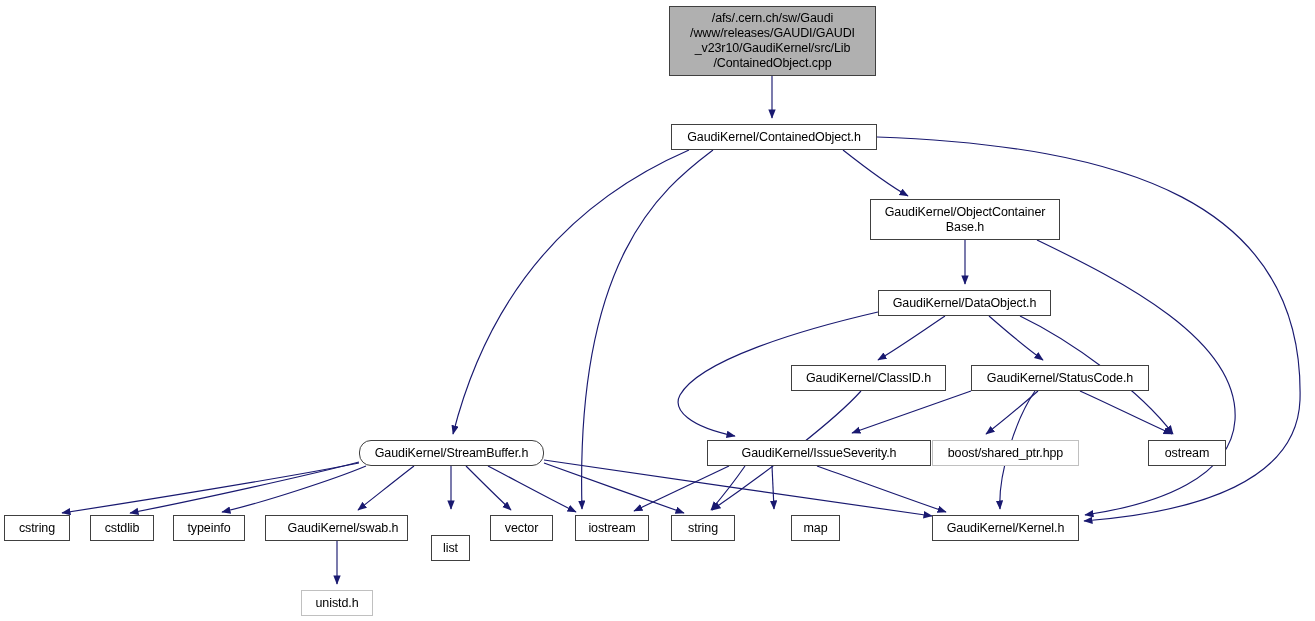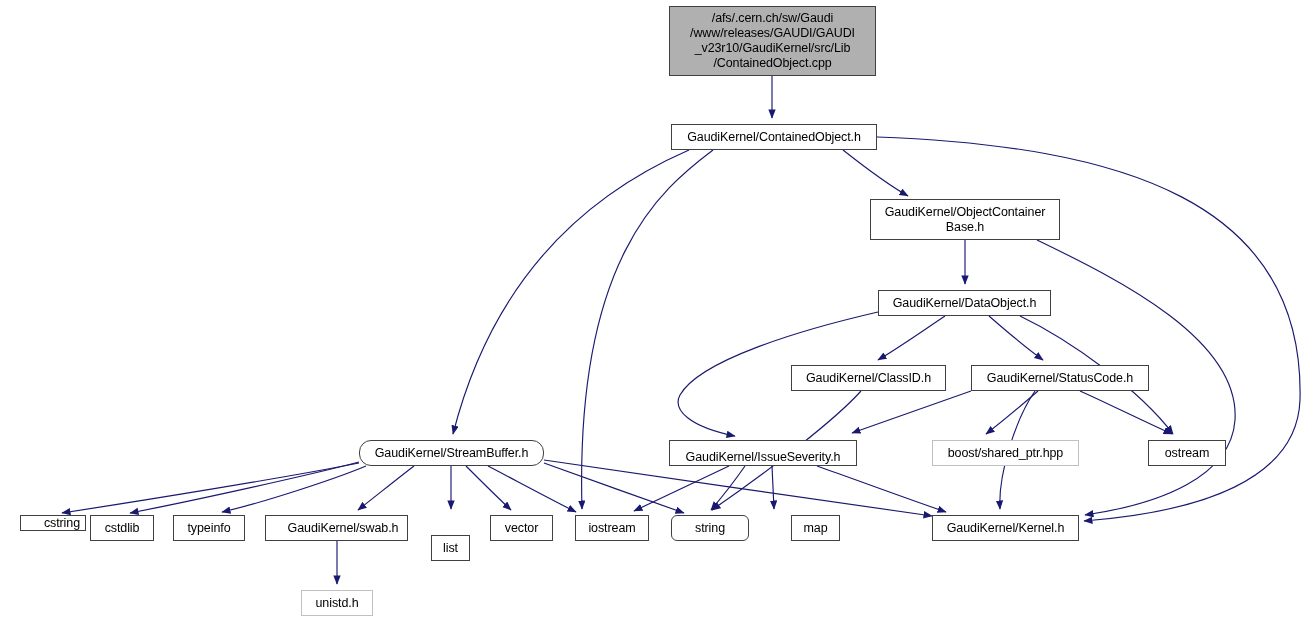--- a/index.html
+++ b/index.html
@@ -100,28 +100,28 @@
 /www/releases/GAUDI/GAUDI
 _v23r10/GaudiKernel/src/Lib
 /ContainedObject.cpp</span></div>
       <div class="node" style="left: 671px; top: 124px; width: 206px; height: 26px;"><span class="label">GaudiKernel/ContainedObject.h</span></div>
       <div class="node" style="left: 870px; top: 199px; width: 190px; height: 41px;"><span class="label">GaudiKernel/ObjectContainer
 Base.h</span></div>
       <div class="node" style="left: 878px; top: 290px; width: 173px; height: 26px;"><span class="label">GaudiKernel/DataObject.h</span></div>
       <div class="node" style="left: 791px; top: 365px; width: 155px; height: 26px;"><span class="label">GaudiKernel/ClassID.h</span></div>
       <div class="node" style="left: 971px; top: 365px; width: 178px; height: 26px;"><span class="label">GaudiKernel/StatusCode.h</span></div>
       <div class="node" style="left: 359px; top: 440px; width: 185px; height: 26px; border-radius: 12px;"><span class="label">GaudiKernel/StreamBuffer.h</span></div>
-      <div class="node" style="left: 669px; top: 440px; width: 188px; height: 26px; align-items: flex-end;"><span class="label">GaudiKernel/IssueSeverity.h</span></div>
+      <div class="node" style="left: 707px; top: 440px; width: 224px; height: 26px;"><span class="label">GaudiKernel/IssueSeverity.h</span></div>
       <div class="node external" style="left: 932px; top: 440px; width: 147px; height: 26px;"><span class="label">boost/shared_ptr.hpp</span></div>
       <div class="node" style="left: 1148px; top: 440px; width: 78px; height: 26px;"><span class="label">ostream</span></div>
-      <div class="node" style="left: 20px; top: 515px; width: 66px; height: 16px; text-align: right;"><span class="label">cstring</span></div>
+      <div class="node" style="left: 4px; top: 515px; width: 66px; height: 26px;"><span class="label">cstring</span></div>
       <div class="node" style="left: 90px; top: 515px; width: 64px; height: 26px;"><span class="label">cstdlib</span></div>
       <div class="node" style="left: 173px; top: 515px; width: 72px; height: 26px;"><span class="label">typeinfo</span></div>
       <div class="node" style="left: 265px; top: 515px; width: 143px; height: 26px; padding-left: 18px;"><span class="label">GaudiKernel/swab.h</span></div>
       <div class="node" style="left: 431px; top: 515px; width: 39px; height: 26px; margin-top: 20px;"><span class="label">list</span></div>
       <div class="node" style="left: 490px; top: 515px; width: 63px; height: 26px;"><span class="label">vector</span></div>
       <div class="node" style="left: 575px; top: 515px; width: 74px; height: 26px;"><span class="label">iostream</span></div>
-      <div class="node" style="left: 671px; top: 515px; width: 78px; height: 26px; border-radius: 6px;"><span class="label">string</span></div>
+      <div class="node" style="left: 671px; top: 515px; width: 64px; height: 26px;"><span class="label">string</span></div>
       <div class="node" style="left: 750px; top: 515px; width: 49px; height: 26px; margin-left: 41px;"><span class="label">map</span></div>
       <div class="node" style="left: 932px; top: 515px; width: 147px; height: 26px;"><span class="label">GaudiKernel/Kernel.h</span></div>
       <div class="node external" style="left: 301px; top: 590px; width: 72px; height: 26px;"><span class="label">unistd.h</span></div>
     </div>
 </div>
 
 </body></html>

